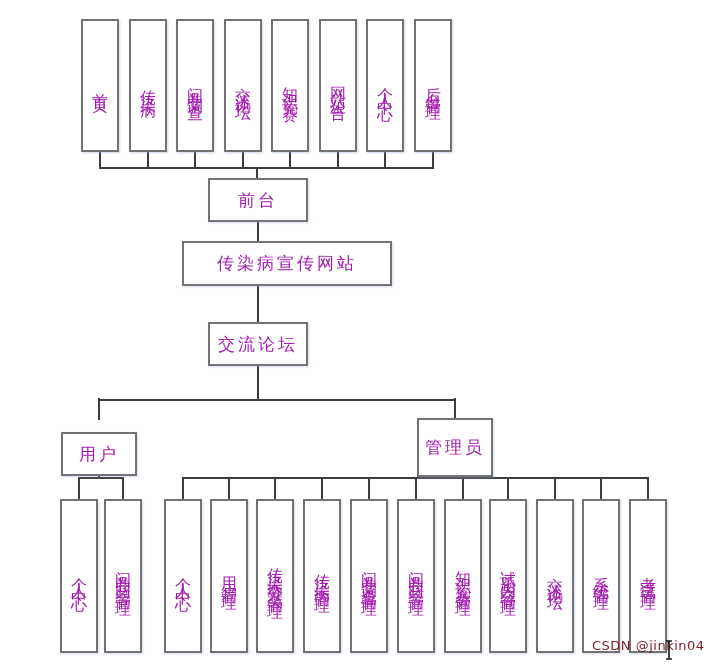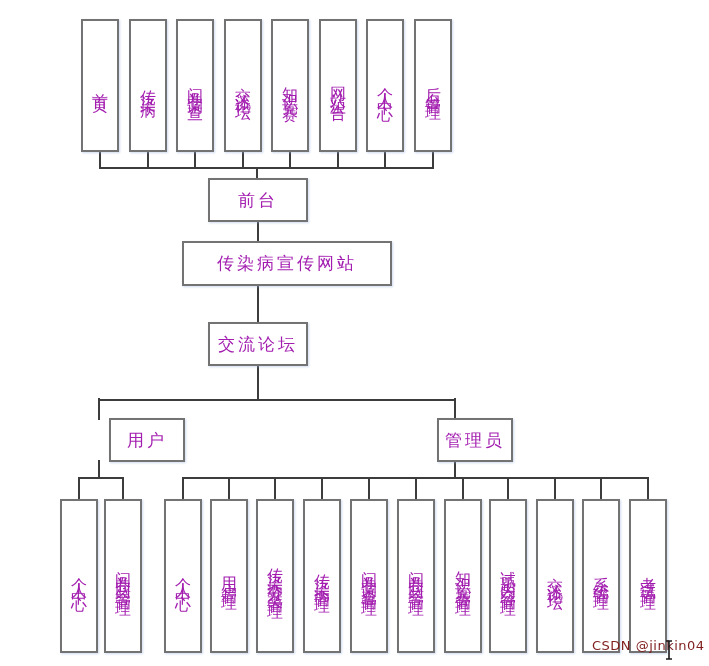--- a/index.html
+++ b/index.html
@@ -42,22 +42,22 @@
   .t3 { left: 224px; top: 19px; width: 38px; height: 133px; }
   .t4 { left: 271px; top: 19px; width: 38px; height: 133px; }
   .t5 { left: 319px; top: 19px; width: 38px; height: 133px; }
   .t6 { left: 366px; top: 19px; width: 38px; height: 133px; }
   .t7 { left: 414px; top: 19px; width: 38px; height: 133px; }
   
   .front   { left: 208px; top: 178px; width: 100px; height: 44px; }
   .site    { left: 154px; top: 241px; width: 210px; height: 45px; margin-left: 28px; }
   .backend { left: 208px; top: 322px; width: 100px; height: 44px; }
   
-  .user  { left:  61px; top: 418px; width: 76px; height: 44px; margin-left: 48px; }
-  .admin { left: 417px; top: 418px; width: 76px; height: 44px; margin-left: 20px; }
+  .user  { left:  61px; top: 432px; width: 76px; height: 44px; }
+  .admin { left: 417px; top: 418px; width: 76px; height: 59px; }
   
   .b0  { left:  60px; top: 499px; width: 38px; height: 154px; }
   .b1  { left: 104px; top: 499px; width: 38px; height: 154px; }
   .b2  { left: 164px; top: 499px; width: 38px; height: 154px; }
   .b3  { left: 210px; top: 499px; width: 38px; height: 154px; }
   .b4  { left: 256px; top: 499px; width: 38px; height: 154px; }
   .b5  { left: 303px; top: 499px; width: 38px; height: 154px; }
   .b6  { left: 350px; top: 499px; width: 38px; height: 154px; }
   .b7  { left: 397px; top: 499px; width: 38px; height: 154px; }
   .b8  { left: 444px; top: 499px; width: 38px; height: 154px; }

